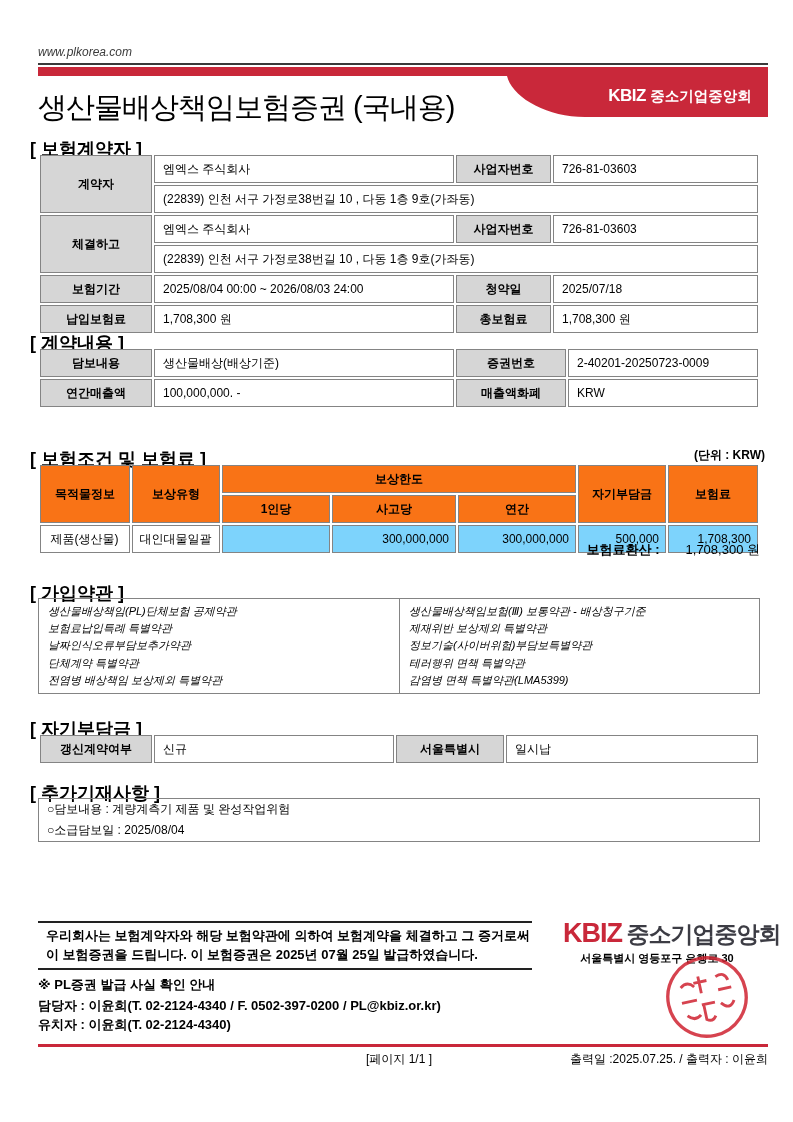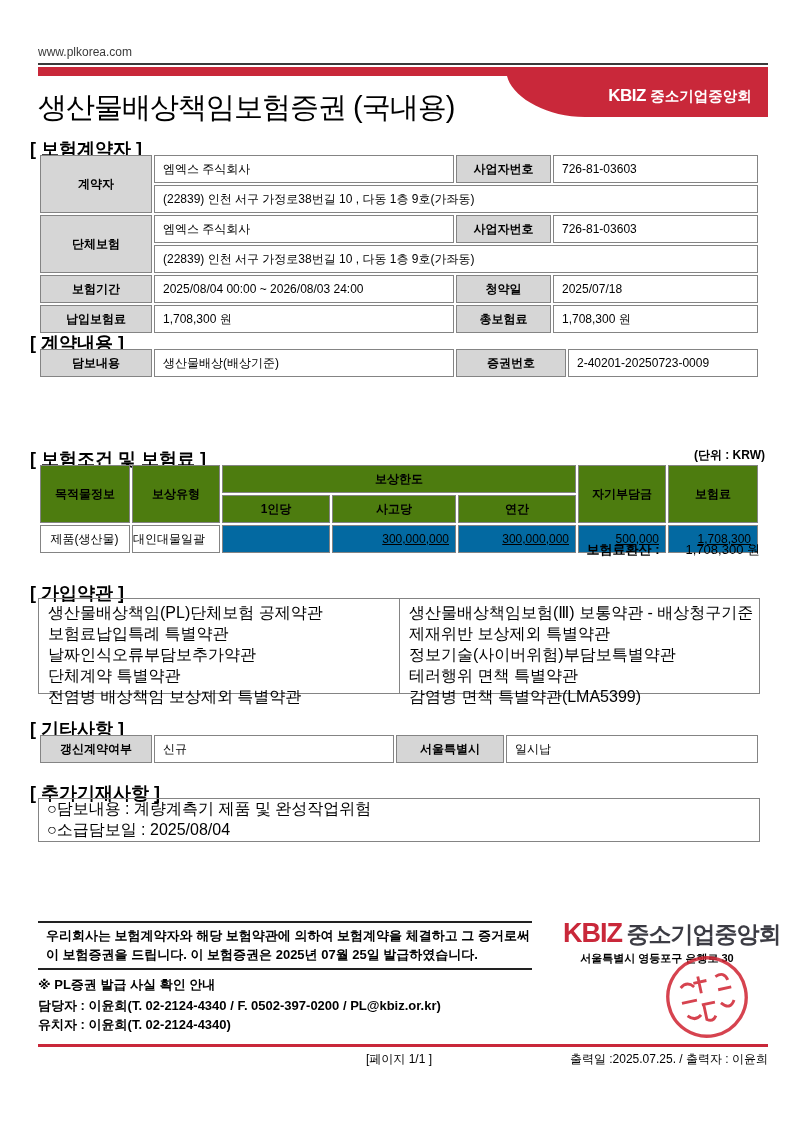--- a/index.html
+++ b/index.html
@@ -1,44 +1,44 @@
 <!DOCTYPE html>
 <html><head>
 <meta charset="utf-8">
 <style>
   html,body{margin:0;padding:0;background:#fff;}
   .page{
     position:relative;width:793px;height:1122px;background:#ffffff;
     font-family:"Liberation Sans","DejaVu Sans",sans-serif;color:#000;overflow:hidden;
   }
   
-  .site-url{position:absolute;left:38px;top:45px;font-size:12px;color:#3a3a3a;}
+  .site-url{position:absolute;left:38px;top:45px;font-size:12px;color:#3a3a3a;font-style:italic;}
   .header-rule{position:absolute;left:38px;top:63px;width:730px;height:2px;background:#3a3a3a;}
   .red-band{position:absolute;left:38px;top:67px;width:730px;height:50px;}
   .banner-text{position:absolute;left:596px;top:86px;width:168px;text-align:center;color:#fff;white-space:nowrap;}
   .banner-text .brand{font-size:17px;font-weight:800;letter-spacing:-.5px;}
   .banner-text .org{font-size:14.5px;font-weight:600;}
   .doc-title{position:absolute;left:38px;top:88px;font-size:29px;font-weight:400;letter-spacing:-1px;white-space:nowrap;}
   
   .sec-title{position:absolute;left:30px;font-size:18px;font-weight:800;}
   .unit-note{position:absolute;right:28px;top:447px;font-size:12px;font-weight:600;}
   table.grid{position:absolute;left:38px;border-collapse:separate;border-spacing:2px;table-layout:fixed;width:722px;}
   table.grid td{border:1px solid #848484;font-size:12px;height:24px;overflow:hidden;white-space:nowrap;}
   td.lbl{background:#d6d6d6;font-weight:800;text-align:center;}
   td.val{padding-left:8px;background:#fff;}
-  td.num{padding-right:6px;text-align:right;background:#0369a1;text-decoration:underline;}
-  td.hdr{background:#4d7c0f;font-weight:800;text-align:center;height:18px;}
+  td.num{padding-right:6px;text-align:right;background:#7dd3fc;}
+  td.hdr{background:#f97316;font-weight:800;text-align:center;height:18px;}
   .conv-line{position:absolute;left:38px;top:541px;width:722px;display:flex;justify-content:flex-end;gap:26px;font-size:13px;}
   .conv-line .c-lbl{font-weight:800;}
   .clause-box{position:absolute;left:38px;top:598px;width:720px;height:94px;border:1px solid #848484;display:flex;}
   .clause-col{width:50%;display:flex;flex-direction:column;justify-content:space-around;padding:4px 0;box-sizing:border-box;}
   .clause-col.right{border-left:1px solid #848484;}
-  .clause-item{font-size:16px;padding-left:9px;white-space:nowrap;}
+  .clause-item{font-size:11px;padding-left:9px;white-space:nowrap;font-style:italic;}
   .add-box{position:absolute;left:38px;top:798px;width:720px;height:42px;border:1px solid #848484;display:flex;flex-direction:column;justify-content:space-around;}
-  .add-line{font-size:16px;padding-left:8px;}
+  .add-line{font-size:12px;padding-left:8px;}
   
   .f-rule{position:absolute;left:38px;width:494px;height:2px;background:#222;}
   .f-notice{position:absolute;left:46px;top:926px;width:494px;font-size:13px;font-weight:800;line-height:19px;}
   .f-pl-title{position:absolute;left:38px;top:976px;font-size:13px;font-weight:800;}
   .f-contact1{position:absolute;left:38px;top:997px;font-size:13px;font-weight:800;}
   .f-contact2{position:absolute;left:38px;top:1016px;font-size:13px;font-weight:800;}
   .f-org{position:absolute;left:563px;top:918px;white-space:nowrap;}
   .f-org .brand{font-size:27px;font-weight:900;color:#c9283a;letter-spacing:-1px;}
   .f-org .org{font-size:23px;font-weight:700;color:#3c3c44;letter-spacing:-1px;}
   .f-address{position:absolute;left:568px;top:951px;width:178px;text-align:center;font-size:11px;font-weight:800;}
@@ -76,21 +76,21 @@
         <tr>
       <td class="lbl" rowspan="2">계약자</td>
       <td class="val">엠엑스 주식회사</td>
       <td class="lbl">사업자번호</td>
       <td class="val">726-81-03603</td>
     </tr>
     <tr>
       <td class="val" colspan="3">(22839) 인천 서구 가정로38번길 10 , 다동 1층 9호(가좌동)</td>
     </tr>
     <tr>
-      <td class="lbl" rowspan="2">단체보험</td>
+      <td class="lbl" rowspan="2">체결하고</td>
       <td class="val">엠엑스 주식회사</td>
       <td class="lbl">사업자번호</td>
       <td class="val">726-81-03603</td>
     </tr>
     <tr>
       <td class="val" colspan="3">(22839) 인천 서구 가정로38번길 10 , 다동 1층 9호(가좌동)</td>
     </tr>
     <tr>
       <td class="lbl">보험기간</td>
       <td class="val">2025/08/04  00:00 ~ 2026/08/03  24:00</td>
@@ -113,20 +113,26 @@
         <col style="width:300px">
         <col style="width:110px">
         <col style="width:190px">
       </colgroup>
     <tbody>
         <tr>
       <td class="lbl">담보내용</td>
       <td class="val">생산물배상(배상기준)</td>
       <td class="lbl">증권번호</td>
       <td class="val">2-40201-20250723-0009</td>
+    </tr>
+    <tr>
+      <td class="lbl">연간매출액</td>
+      <td class="val">100,000,000. -</td>
+      <td class="lbl">매출액화폐</td>
+      <td class="val">KRW</td>
     </tr>
   </tbody>
     </table>
 
   <div class="sec-title" style="top:447px">[ 보험조건 및 보험료 ]</div>
   <div class="unit-note">(단위 : KRW)</div>
   <table class="grid" style="top:463px">
     <colgroup>
         <col style="width:90px">
         <col style="width:88px">
@@ -144,21 +150,21 @@
       <td class="hdr" rowspan="2">자기부담금</td>
       <td class="hdr" rowspan="2">보험료</td>
     </tr>
     <tr>
       <td class="hdr">1인당</td>
       <td class="hdr">사고당</td>
       <td class="hdr">연간</td>
     </tr>
     <tr>
       <td class="val" style="text-align:center;padding-left:0">제품(생산물)</td>
-      <td class="val" style="text-align:left;padding-left:0">대인대물일괄</td>
+      <td class="val" style="text-align:center;padding-left:0">대인대물일괄</td>
       <td class="num"></td>
       <td class="num">300,000,000</td>
       <td class="num">300,000,000</td>
       <td class="num">500,000</td>
       <td class="num">1,708,300</td>
     </tr>
   </tbody>
     </table>
   <div class="conv-line">
     <span class="c-lbl">보험료환산 :</span>
@@ -176,21 +182,21 @@
     </div>
     <div class="clause-col right">
       <div class="clause-item">생산물배상책임보험(Ⅲ) 보통약관 - 배상청구기준</div>
       <div class="clause-item">제재위반 보상제외 특별약관</div>
       <div class="clause-item">정보기술(사이버위험)부담보특별약관</div>
       <div class="clause-item">테러행위 면책 특별약관</div>
       <div class="clause-item">감염병 면책 특별약관(LMA5399)</div>
     </div>
   </div>
 
-  <div class="sec-title" style="top:717px">[ 기타사항 ]</div>
+  <div class="sec-title" style="top:717px">[ 자기부담금 ]</div>
   <table class="grid" style="top:733px">
     <colgroup>
         <col style="width:112px">
         <col style="width:240px">
         <col style="width:108px">
         <col style="width:252px">
       </colgroup>
     <tbody>
         <tr>
       <td class="lbl">갱신계약여부</td>

